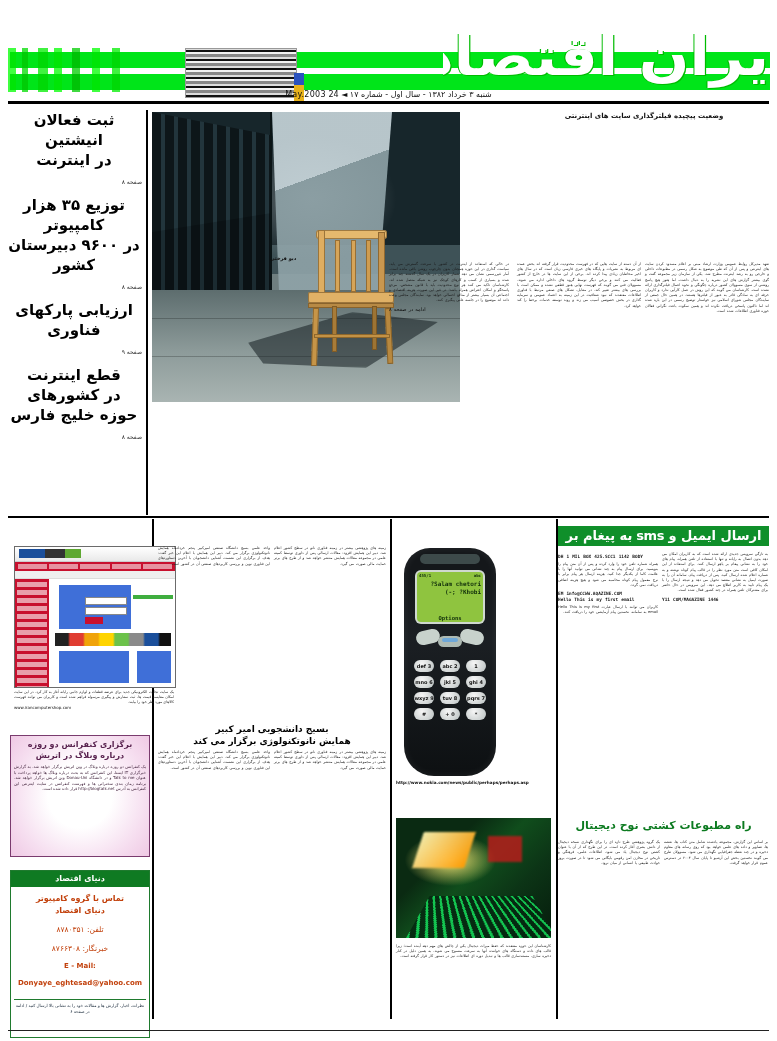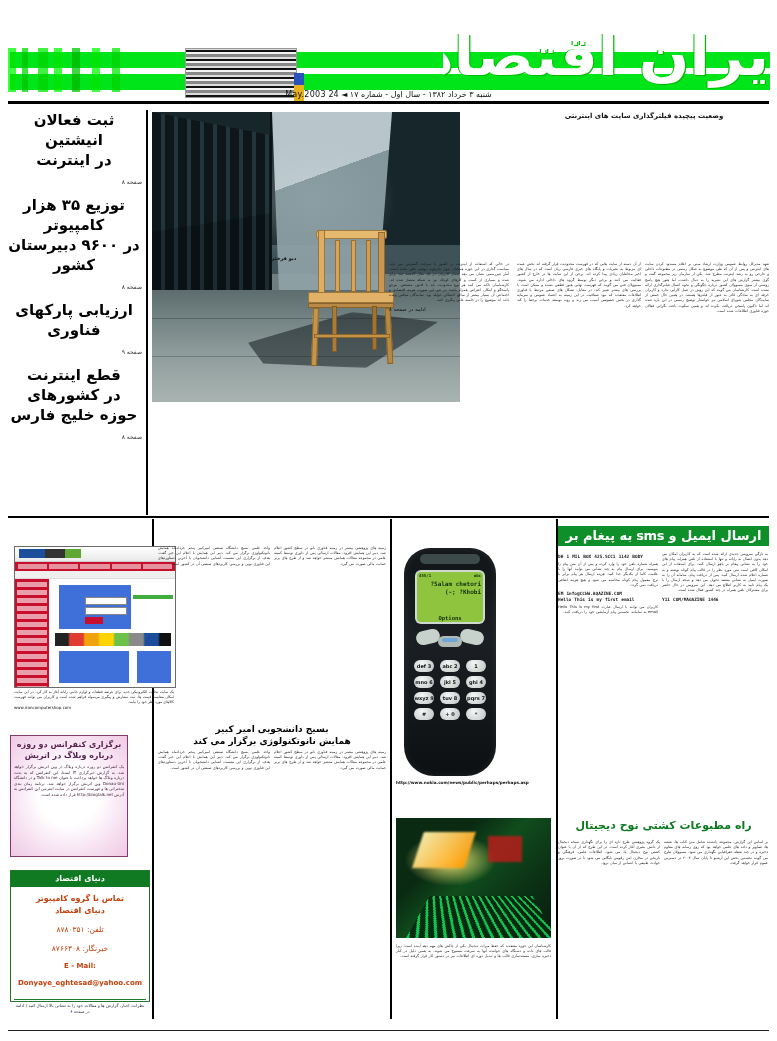--- a/index.html
+++ b/index.html
@@ -160,30 +160,30 @@
   .shot-icons{position:absolute;left:40px;top:54px;width:116px;height:13px;
     background:linear-gradient(90deg,#222 0 13px,#e03c31 15px 28px,#f0a30a 30px 43px,#ffd400 45px 58px,#6cc24a 60px 73px,#8a8a8a 75px 88px,#1b4f9b 90px 103px,#111 105px 116px);}
   .shot-green{position:absolute;left:118px;top:16px;width:40px;height:4px;background:#3fae3f;}
   .shot-cap{
     position:absolute;left:14px;top:690px;width:160px;
     font-size:3.6px;line-height:5px;direction:rtl;text-align:justify;color:#1a1a1a;
   }
   .shot-url{font-size:4px;direction:ltr;text-align:left;color:#111;}
 
   .ad-blog{
-    position:absolute;left:10px;top:735px;width:118px;height:122px;
+    position:absolute;left:10px;top:735px;width:140px;height:122px;
     border:1px solid #7a3b6e;background:
       radial-gradient(circle at 50% 50%, #ffffff 0 35%, #f6dff0 72%, #efc9e4 100%);
     padding:3px;box-sizing:border-box;
   }
   .ad-blog-hl{font-size:8px;font-weight:bold;direction:rtl;text-align:center;line-height:11px;color:#5a2450;}
   .ad-blog-txt{margin-top:3px;font-size:4px;line-height:5.6px;direction:rtl;text-align:justify;color:#3a1a34;}
 
   .contact{
-    position:absolute;left:10px;top:870px;width:140px;height:132px;
+    position:absolute;left:10px;top:870px;width:140px;height:168px;
     border:1px solid #1f7a2e;background:#fff;box-sizing:border-box;
   }
   .contact-bar{
     height:16px;background:#0f7a22;color:#fff;font-size:8px;font-weight:bold;
     direction:rtl;text-align:center;line-height:16px;letter-spacing:-.5px;
   }
   .contact-body{padding:6px 4px;text-align:center;direction:rtl;color:#c2410c;}
   .contact-body .l{font-size:8px;font-weight:bold;line-height:12px;}
   .contact-body .t{font-size:7.5px;line-height:13px;margin-top:6px;}
   .contact-body .e{font-size:7px;line-height:11px;direction:ltr;margin-top:6px;font-weight:bold;}

